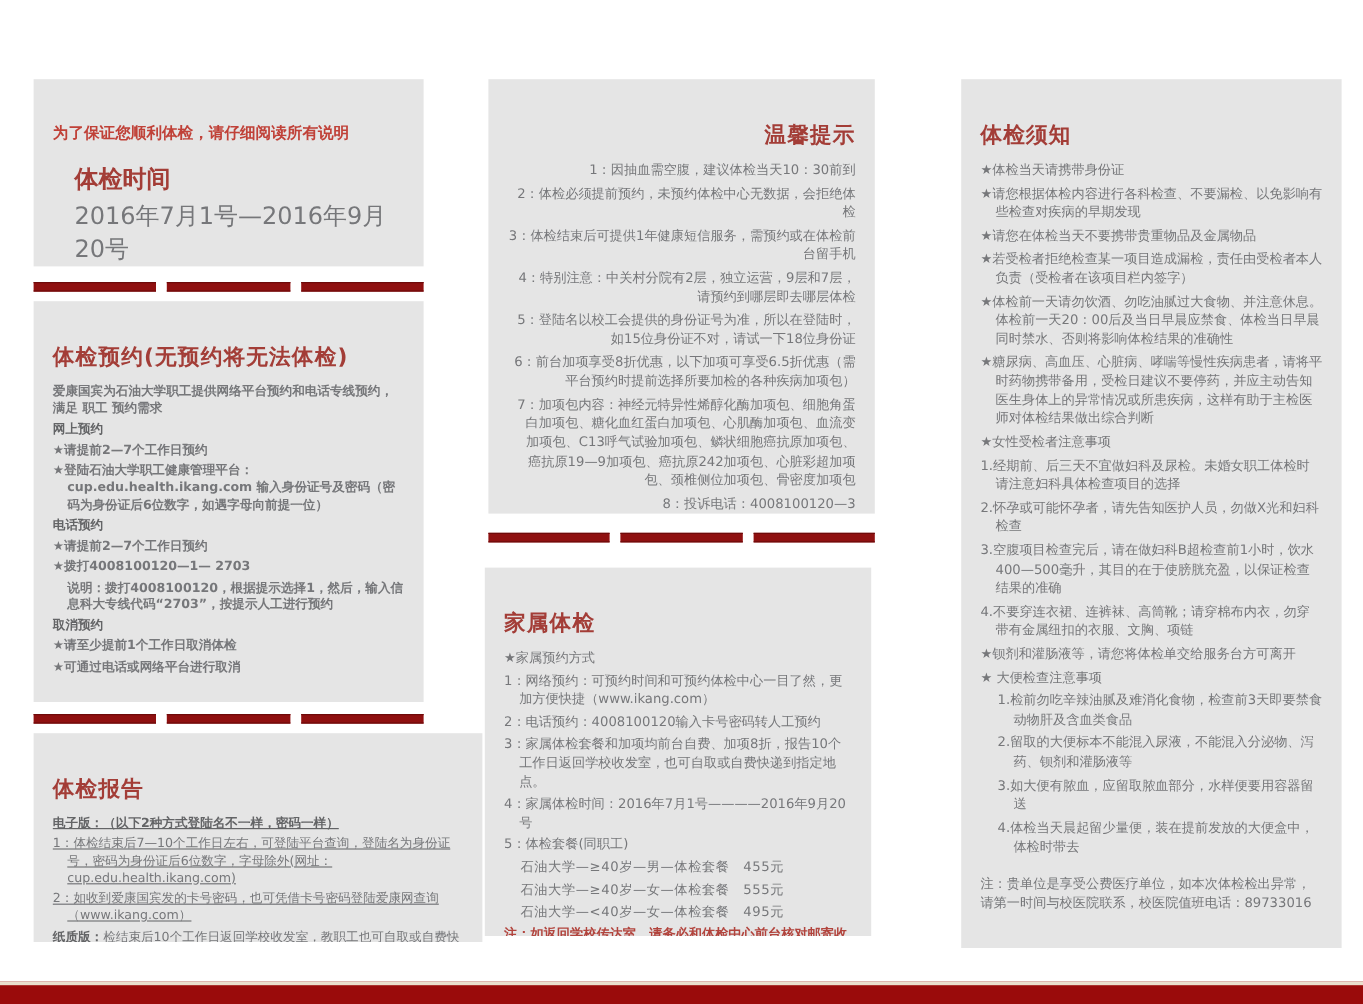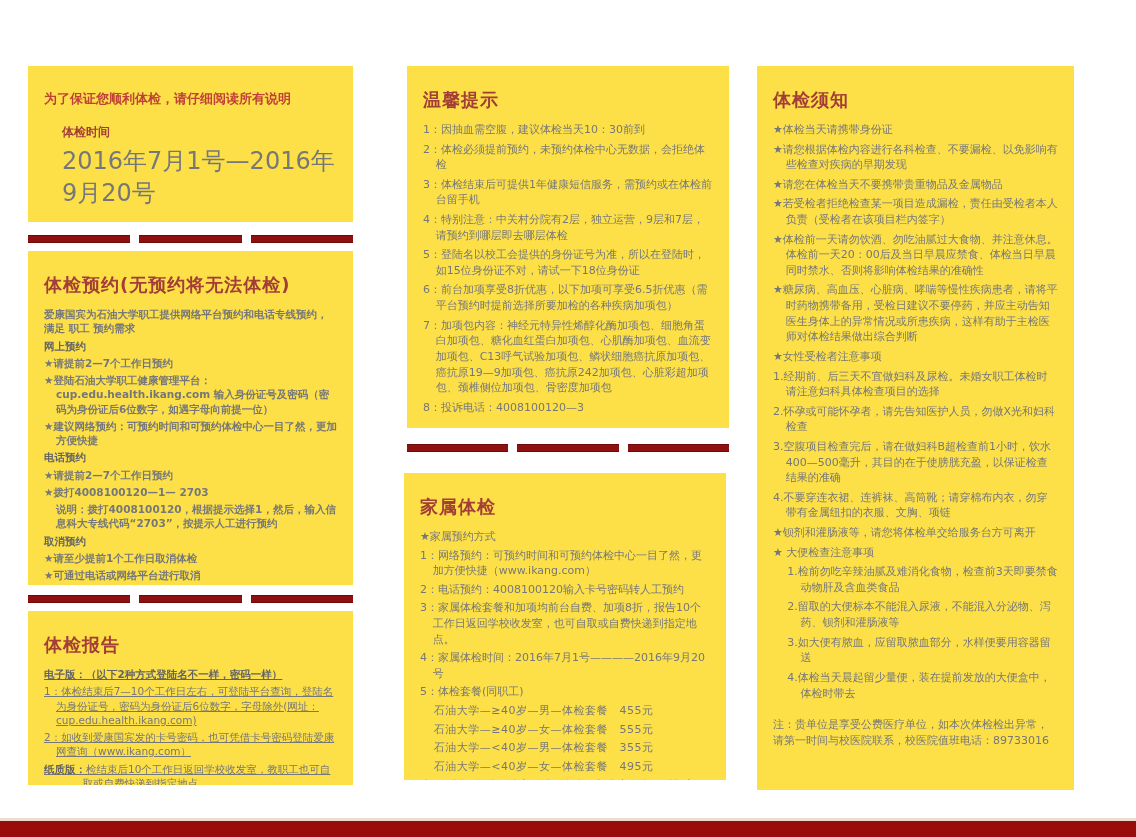--- a/index.html
+++ b/index.html
@@ -2,43 +2,43 @@
 <html><head>
 <meta charset="utf-8">
 <style>
   html,body { margin:0; padding:0; }
   body {
     width:1136px; height:837px; position:relative; overflow:hidden;
     background:#ffffff;
     font-family:"DejaVu Sans","Liberation Sans",sans-serif;
   }
   .panel {
-    position:absolute; background:#fde047; box-sizing:border-box;
-    padding:16px 16px; overflow:hidden;
+    position:absolute; background:#e5e5e5; box-sizing:border-box;
+    padding:28px 16px; overflow:hidden;
   }
   .sec-title {
     font-size:18px; font-weight:bold; color:#a33d37;
     margin:6px 0 10px 0; letter-spacing:1px;
   }
   .ln { font-size:11px; line-height:1.42; color:#76777a; margin:0 0 4px 0; }
   .ln.plain {}
   .ln.bold { font-weight:bold; color:#636466; }
   .ln.hang { padding-left:1.15em; text-indent:-1.15em; }
   .ln.cont { padding-left:1.15em; }
   .ln.price { padding-left:1.25em; letter-spacing:0.5px; }
   .ln.hangin { padding-left:2.5em; text-indent:-1.2em; }
   .ln.hangwide { padding-left:3.7em; text-indent:-3.7em; }
   .ln.hangwide b { color:#636466; }
   .ln.rednote { color:#b2443d; font-weight:bold; padding-left:2.2em; text-indent:-2.2em; }
   .ln.gap { height:12px; margin:0; }
 
   
   .notice { color:#c04138; font-size:13px; font-weight:bold; margin:8px 0 16px 0; }
-  .time-title { color:#a33d37; font-size:12px; font-weight:bold; margin:8px 0 4px 18px; }
-  .time-range { color:#76777a; font-size:24px; margin:0 0 12px 18px; }
+  .time-title { color:#a33d37; font-size:20px; font-weight:bold; margin:8px 0 4px 18px; }
+  .time-range { color:#76777a; font-size:20px; margin:0 0 12px 18px; }
   .warn { color:#c04138; font-size:11.5px; font-weight:bold; margin:0 0 0 2px; }
 
   
   .panel-booking .ln { font-size:10.5px; line-height:1.36; margin-bottom:3px;font-weight:bold; }
   .panel-report  .ln { font-size:10.5px; line-height:1.36; margin-bottom:3px;text-decoration:underline; }
   .panel-family  .ln { margin-bottom:3px; }
 
   .divider { position:absolute; display:flex; gap:9px; height:8px; }
   .divider i { flex:1; height:100%; background:#8f1010; border-top:1px solid #6e0a0a; border-bottom:1px solid #6e0a0a; box-sizing:border-box; }
 
@@ -63,48 +63,47 @@
     <i></i>
 </div>
 
 <div class="panel panel-booking" style="left:28px; top:251px; width:325px; height:334px;">
   <div class="sec-title">体检预约(无预约将无法体检)</div>
   <div>
       <p class="ln plain">爱康国宾为石油大学职工提供网络平台预约和电话专线预约，满足 职工 预约需求</p>
       <p class="ln bold">网上预约</p>
       <p class="ln hang">★请提前2—7个工作日预约</p>
       <p class="ln hang">★登陆石油大学职工健康管理平台：cup.edu.health.ikang.com 输入身份证号及密码（密码为身份证后6位数字，如遇字母向前提一位）</p>
-      <p class="ln hang">★建议网络预约：可预约时间和可预约体检中心一目了然，更加方便快捷</p>
       <p class="ln bold">电话预约</p>
       <p class="ln hang">★请提前2—7个工作日预约</p>
       <p class="ln hang">★拨打4008100120—1— 2703</p>
       <p class="ln cont">说明：拨打4008100120，根据提示选择1，然后，输入信息科大专线代码“2703”，按提示人工进行预约</p>
       <p class="ln bold">取消预约</p>
       <p class="ln hang">★请至少提前1个工作日取消体检</p>
       <p class="ln hang">★可通过电话或网络平台进行取消</p>
     </div>
 </div>
 
 <div class="divider" style="left:28px; top:595px; width:325px;">
   <i></i>
     <i></i>
     <i></i>
 </div>
 
-<div class="panel panel-report" style="left:28px; top:611px; width:325px; height:174px;">
+<div class="panel panel-report" style="left:28px; top:611px; width:374px; height:174px;">
   <div class="sec-title">体检报告</div>
   <div>
       <p class="ln bold">电子版：（以下2种方式登陆名不一样，密码一样）</p>
       <p class="ln hang">1：体检结束后7—10个工作日左右，可登陆平台查询，登陆名为身份证号，密码为身份证后6位数字，字母除外(网址：cup.edu.health.ikang.com)</p>
       <p class="ln hang">2：如收到爱康国宾发的卡号密码，也可凭借卡号密码登陆爱康网查询（www.ikang.com）</p>
       <p class="ln hangwide"><b>纸质版：</b>检结束后10个工作日返回学校收发室，教职工也可自取或自费快递到指定地点。</p>
     </div>
 </div>
 
-<div class="panel panel-tips" style="left:407px; top:66px; width:322px; height:362px;">
+<div class="panel panel-tips" style="left:407px; top:66px; width:322px; height:362px;text-align:right;">
   <div class="sec-title">温馨提示</div>
   <div>
       <p class="ln hang">1：因抽血需空腹，建议体检当天10：30前到</p>
       <p class="ln hang">2：体检必须提前预约，未预约体检中心无数据，会拒绝体检</p>
       <p class="ln hang">3：体检结束后可提供1年健康短信服务，需预约或在体检前台留手机</p>
       <p class="ln hang">4：特别注意：中关村分院有2层，独立运营，9层和7层，请预约到哪层即去哪层体检</p>
       <p class="ln hang">5：登陆名以校工会提供的身份证号为准，所以在登陆时，如15位身份证不对，请试一下18位身份证</p>
       <p class="ln hang">6：前台加项享受8折优惠，以下加项可享受6.5折优惠（需平台预约时提前选择所要加检的各种疾病加项包）</p>
       <p class="ln hang">7：加项包内容：神经元特异性烯醇化酶加项包、细胞角蛋白加项包、糖化血红蛋白加项包、心肌酶加项包、血流变加项包、C13呼气试验加项包、鳞状细胞癌抗原加项包、癌抗原19—9加项包、癌抗原242加项包、心脏彩超加项包、颈椎侧位加项包、骨密度加项包</p>
       <p class="ln hang">8：投诉电话：4008100120—3</p>
@@ -121,27 +120,26 @@
   <div class="sec-title">家属体检</div>
   <div>
       <p class="ln hang">★家属预约方式</p>
       <p class="ln hang">1：网络预约：可预约时间和可预约体检中心一目了然，更加方便快捷（www.ikang.com）</p>
       <p class="ln hang">2：电话预约：4008100120输入卡号密码转人工预约</p>
       <p class="ln hang">3：家属体检套餐和加项均前台自费、加项8折，报告10个工作日返回学校收发室，也可自取或自费快递到指定地点。</p>
       <p class="ln hang">4：家属体检时间：2016年7月1号————2016年9月20号</p>
       <p class="ln hang">5：体检套餐(同职工)</p>
       <p class="ln price">石油大学—≥40岁—男—体检套餐　455元</p>
       <p class="ln price">石油大学—≥40岁—女—体检套餐　555元</p>
-      <p class="ln price">石油大学—&lt;40岁—男—体检套餐　355元</p>
       <p class="ln price">石油大学—&lt;40岁—女—体检套餐　495元</p>
       <p class="ln rednote">注：如返回学校传达室，请务必和体检中心前台核对邮寄收件人单位、姓名</p>
     </div>
 </div>
 
-<div class="panel panel-notes" style="left:757px; top:66px; width:317px; height:724px;">
+<div class="panel panel-notes" style="left:801px; top:66px; width:317px; height:724px;">
   <div class="sec-title">体检须知</div>
   <div>
       <p class="ln hang">★体检当天请携带身份证</p>
       <p class="ln hang">★请您根据体检内容进行各科检查、不要漏检、以免影响有些检查对疾病的早期发现</p>
       <p class="ln hang">★请您在体检当天不要携带贵重物品及金属物品</p>
       <p class="ln hang">★若受检者拒绝检查某一项目造成漏检，责任由受检者本人负责（受检者在该项目栏内签字）</p>
       <p class="ln hang">★体检前一天请勿饮酒、勿吃油腻过大食物、并注意休息。体检前一天20：00后及当日早晨应禁食、体检当日早晨同时禁水、否则将影响体检结果的准确性</p>
       <p class="ln hang">★糖尿病、高血压、心脏病、哮喘等慢性疾病患者，请将平时药物携带备用，受检日建议不要停药，并应主动告知医生身体上的异常情况或所患疾病，这样有助于主检医师对体检结果做出综合判断</p>
       <p class="ln hang">★女性受检者注意事项</p>
       <p class="ln hang">1.经期前、后三天不宜做妇科及尿检。未婚女职工体检时请注意妇科具体检查项目的选择</p>

